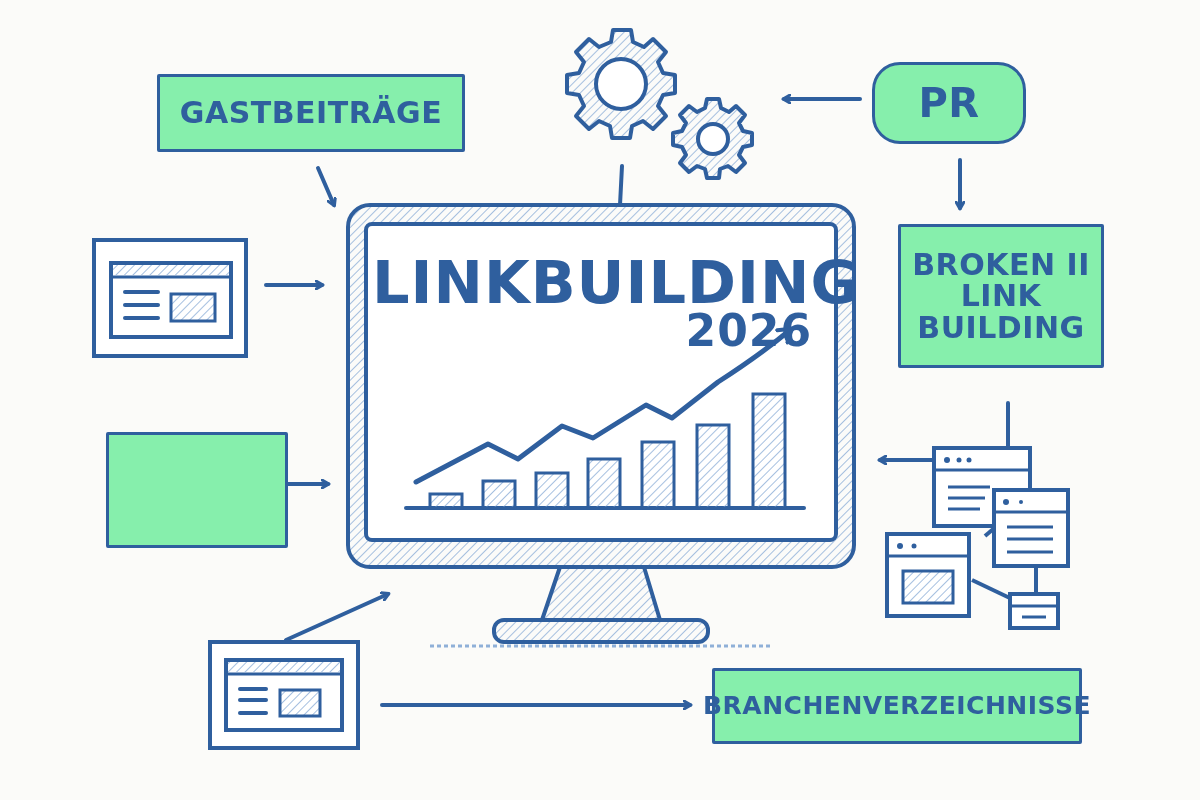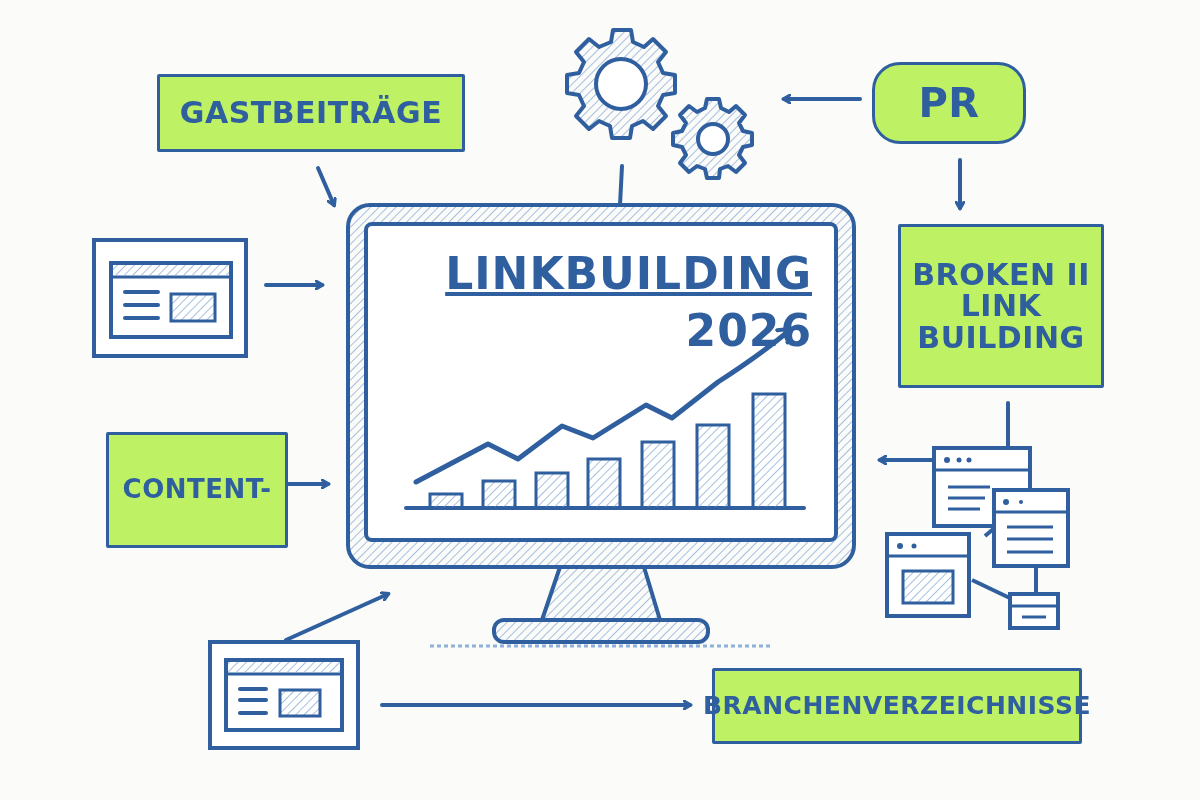--- a/index.html
+++ b/index.html
@@ -7,34 +7,34 @@
     width: 1200px; height: 800px; overflow: hidden;
     background: #fbfbf9;
     font-family: "DejaVu Sans", "Liberation Sans", sans-serif;
     position: relative;
     color: #2f5f9e;
   }
   .label-box {
     position: absolute;
     border: 3px solid #2f5f9e;
     border-radius: 2px;
-    background: #bef264;
+    background: #86efac;
     display: flex; align-items: center; justify-content: center;
     text-align: center;
     color: #2f5f9e;
     font-weight: bold;
     letter-spacing: 0.5px;
     box-sizing: border-box;
     line-height: 1.05;
   }
   svg { position: absolute; left: 0; top: 0; overflow: visible; }
   .screen-title {
     position: absolute; left: 372px; top: 248px; width: 440px;
-    text-align: right; font-size: 44px; font-weight: bold;
-    color: #2f5f9e; letter-spacing: 1px; text-decoration: underline;
+    text-align: right; font-size: 59px; font-weight: bold;
+    color: #2f5f9e; letter-spacing: 1px;
   }
   .screen-year {
     position: absolute; left: 372px; top: 305px; width: 440px;
     text-align: right; font-size: 44px; font-weight: bold;
     color: #2f5f9e; letter-spacing: 1px;
   }
 </style>
 </head>
 <body>
 
@@ -152,25 +152,24 @@
 <div class="screen-year">2026</div>
 
 <div class="label-box" style="left:157px; top:74px; width:308px; height:78px; font-size:30px;">
   <span>GASTBEITRÄGE</span>
 </div>
 
 <div class="label-box" style="left:872px; top:62px; width:154px; height:82px; font-size:40px;border-radius:28px;">
   <span>PR</span>
 </div>
 
-<div class="label-box" style="left:898px; top:224px; width:206px; height:164px; font-size:30px; flex-direction:column;">
+<div class="label-box" style="left:898px; top:224px; width:206px; height:144px; font-size:30px; flex-direction:column;">
   <span>BROKEN II</span>
   <span>LINK</span>
   <span>BUILDING</span>
 </div>
 
 <div class="label-box" style="left:106px; top:432px; width:182px; height:116px; font-size:26px; flex-direction:column;">
-  <span>CONTENT-</span>
 </div>
 
 <div class="label-box" style="left:712px; top:668px; width:370px; height:76px; font-size:25px;">
   <span>BRANCHENVERZEICHNISSE</span>
 </div>
 
 </body></html>

